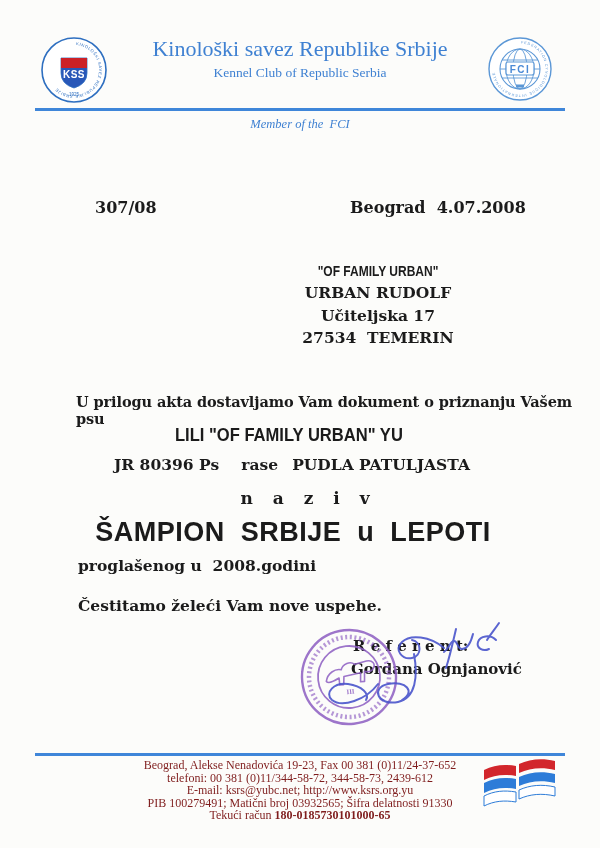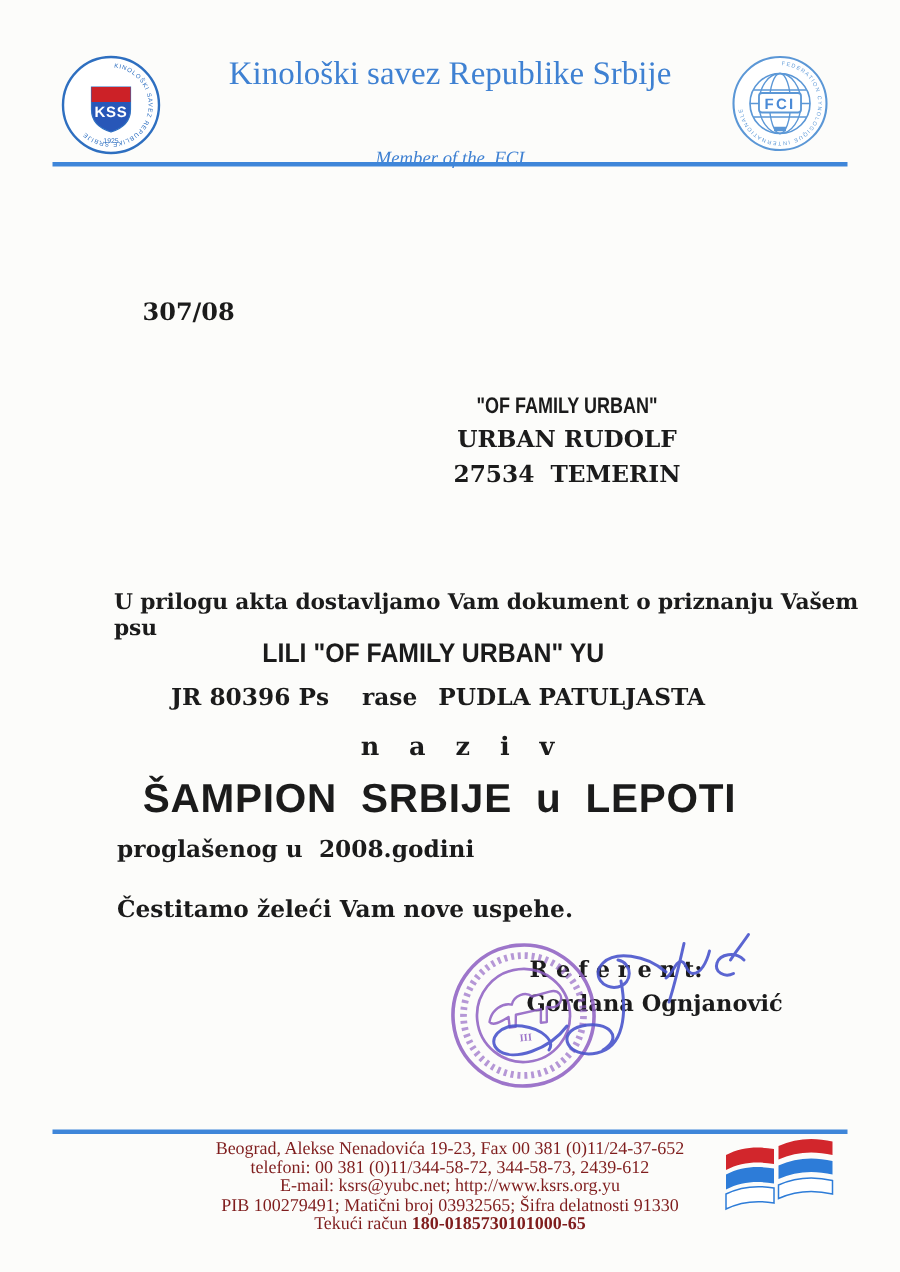--- a/index.html
+++ b/index.html
@@ -88,29 +88,32 @@
     <line x1="15.5" y1="24" x2="50.5" y2="24" stroke="#5b97d6" stroke-width="0.9"></line>
     <line x1="13" y1="33" x2="53" y2="33" stroke="#5b97d6" stroke-width="0.9"></line>
     <line x1="15.5" y1="42" x2="50.5" y2="42" stroke="#5b97d6" stroke-width="0.9"></line>
     <rect x="19" y="26" width="28" height="13" rx="2" fill="#ffffff" stroke="#5b97d6" stroke-width="1.2"></rect>
     <text x="33" y="36.5" text-anchor="middle" font-family="Liberation Sans, sans-serif" font-weight="bold" font-size="10" fill="#4a8ad6" letter-spacing="1.5">FCI</text>
     <rect x="29" y="48.5" width="8" height="3" fill="#5b97d6"></rect>
   </svg>
 
   <div class="abs header-text">
     <div class="org-sr">Kinološki savez Republike Srbije</div>
+    <div class="org-en">Kennel Club of Republic Serbia</div>
     <div class="member pre">Member of the  FCI</div>
   </div>
   <div class="abs rule rule-top"></div>
 
   <div class="abs ref-number">307/08</div>
+  <div class="abs place-date pre">Beograd  4.07.2008</div>
 
   <div class="abs recipient">
     <div class="kennel-line">"OF FAMILY URBAN"</div>
     <div>URBAN RUDOLF</div>
+    <div>Učiteljska 17</div>
     <div class="pre">27534  TEMERIN</div>
   </div>
 
   <div class="abs intro">U prilogu akta dostavljamo Vam dokument o priznanju Vašem psu</div>
   <div class="abs dog-name"><span>LILI "OF FAMILY URBAN" YU</span></div>
   <div class="abs reg-line">
     <span class="gap1">JR 80396 Ps</span><span class="gap2">rase</span><span>PUDLA PATULJASTA</span>
   </div>
   <div class="abs naziv">n a z i v</div>
   <div class="abs champion pre">ŠAMPION  SRBIJE  u  LEPOTI</div>

